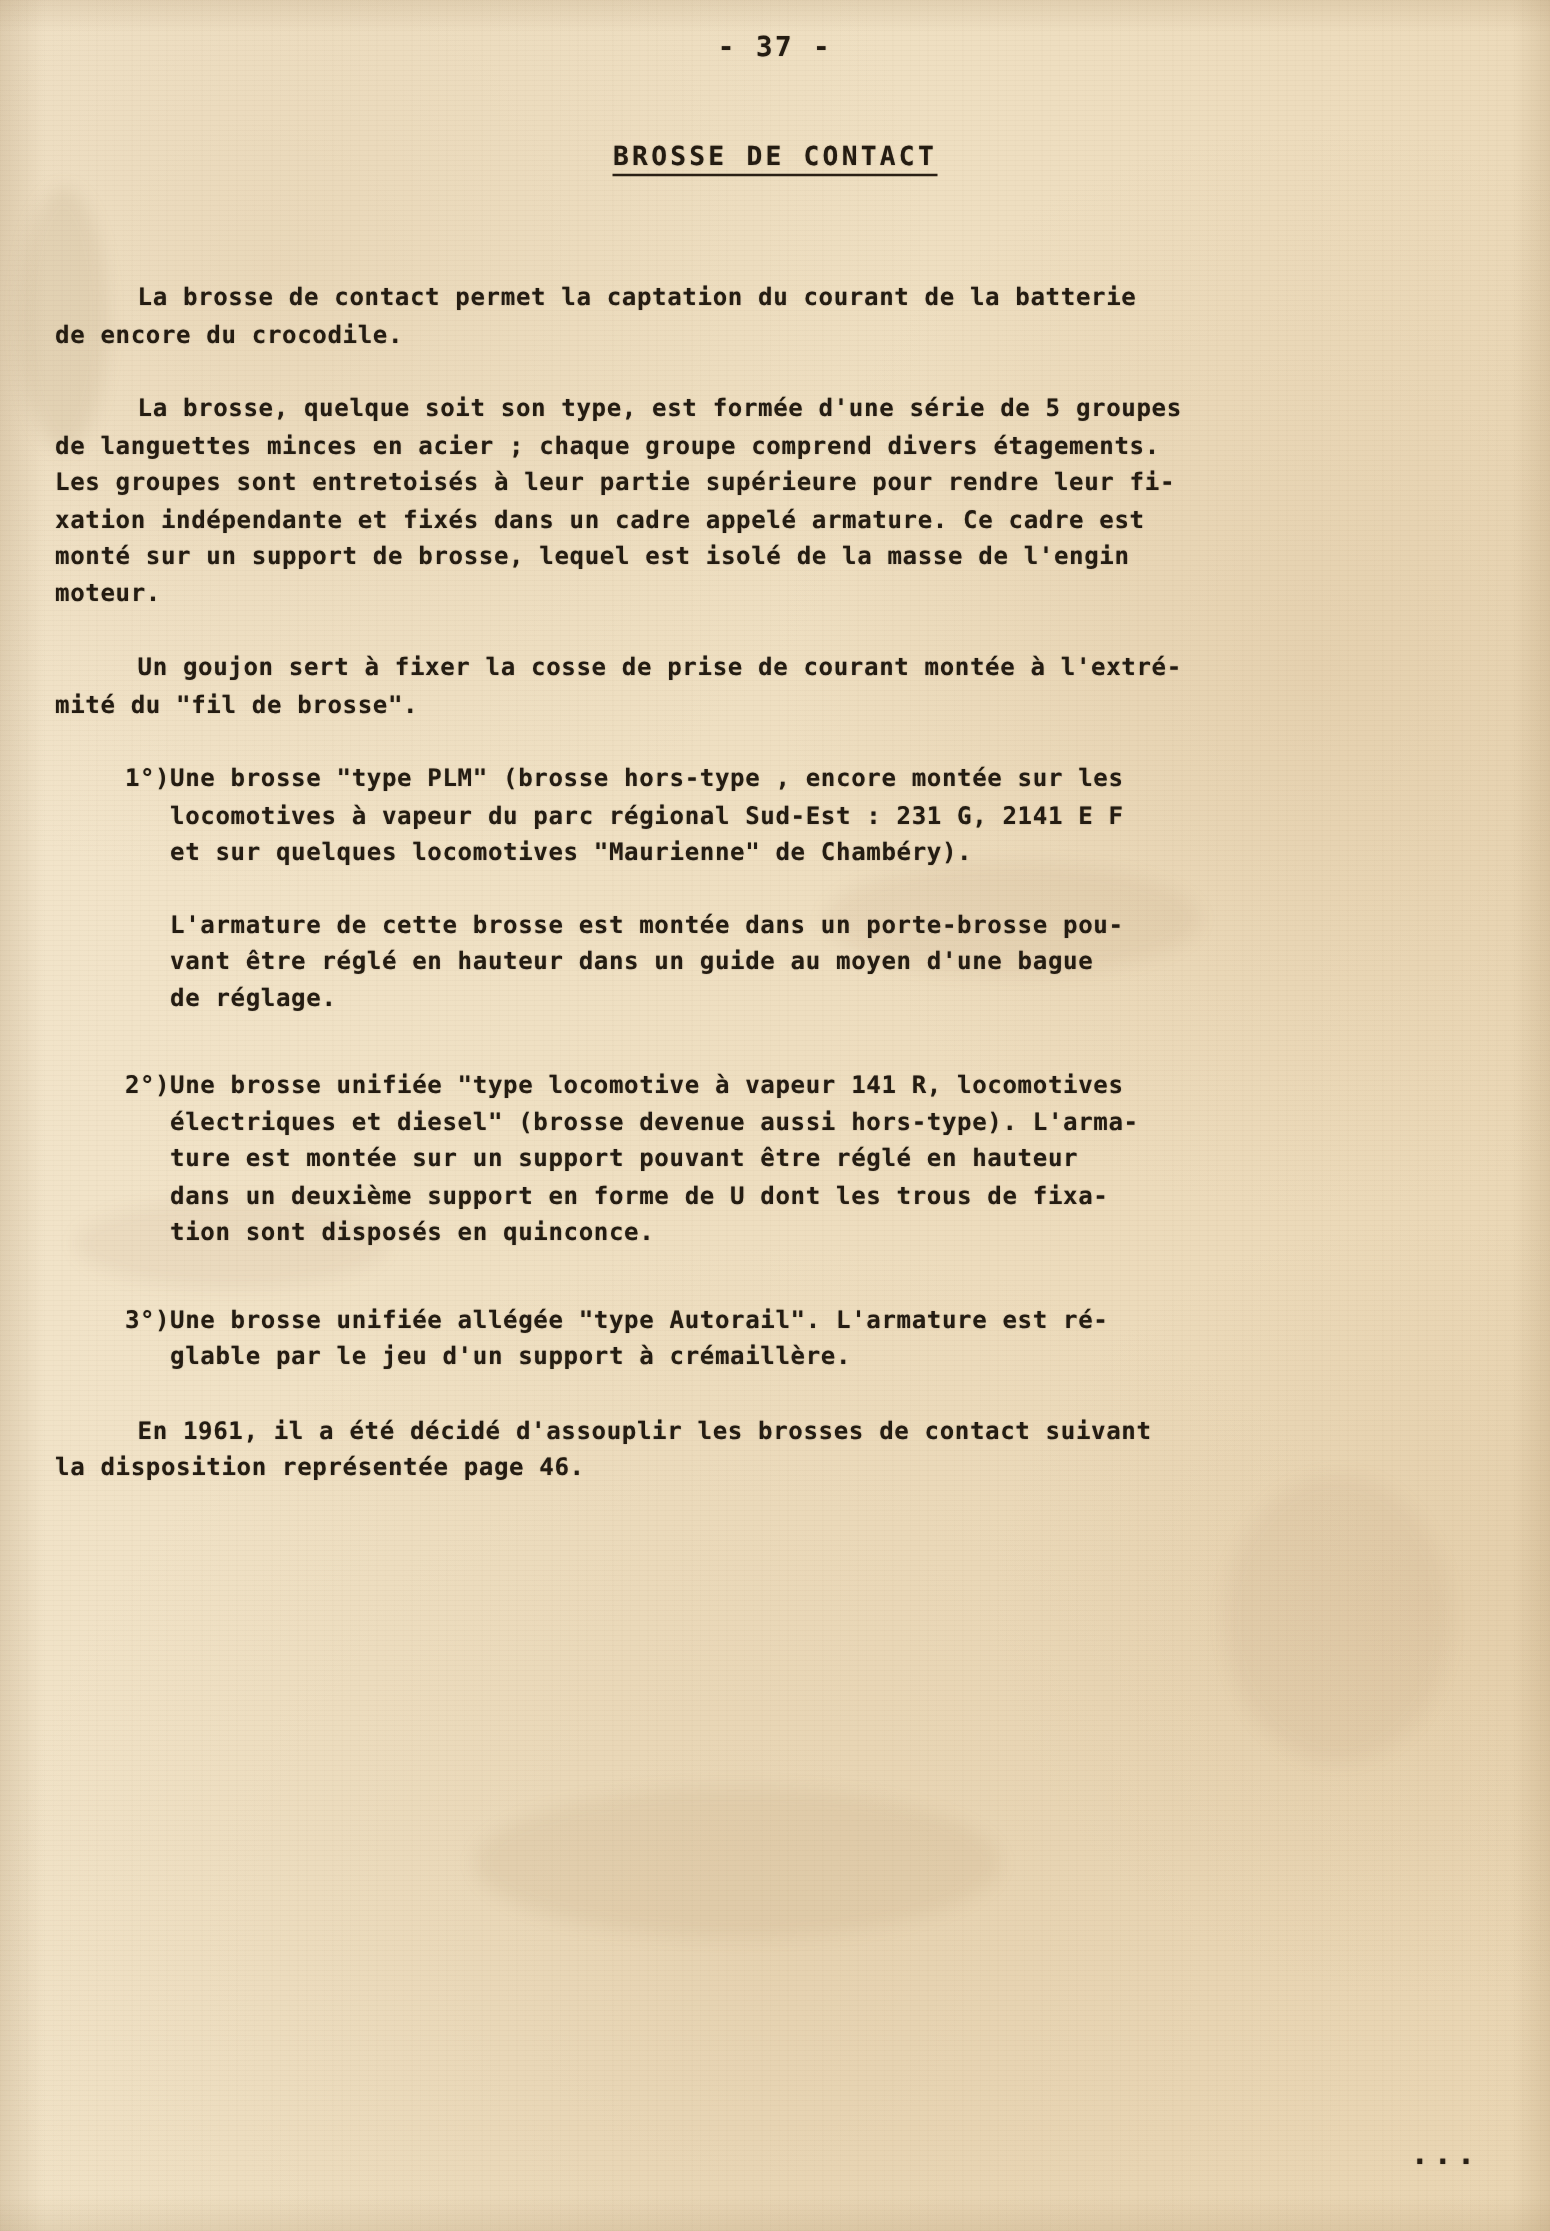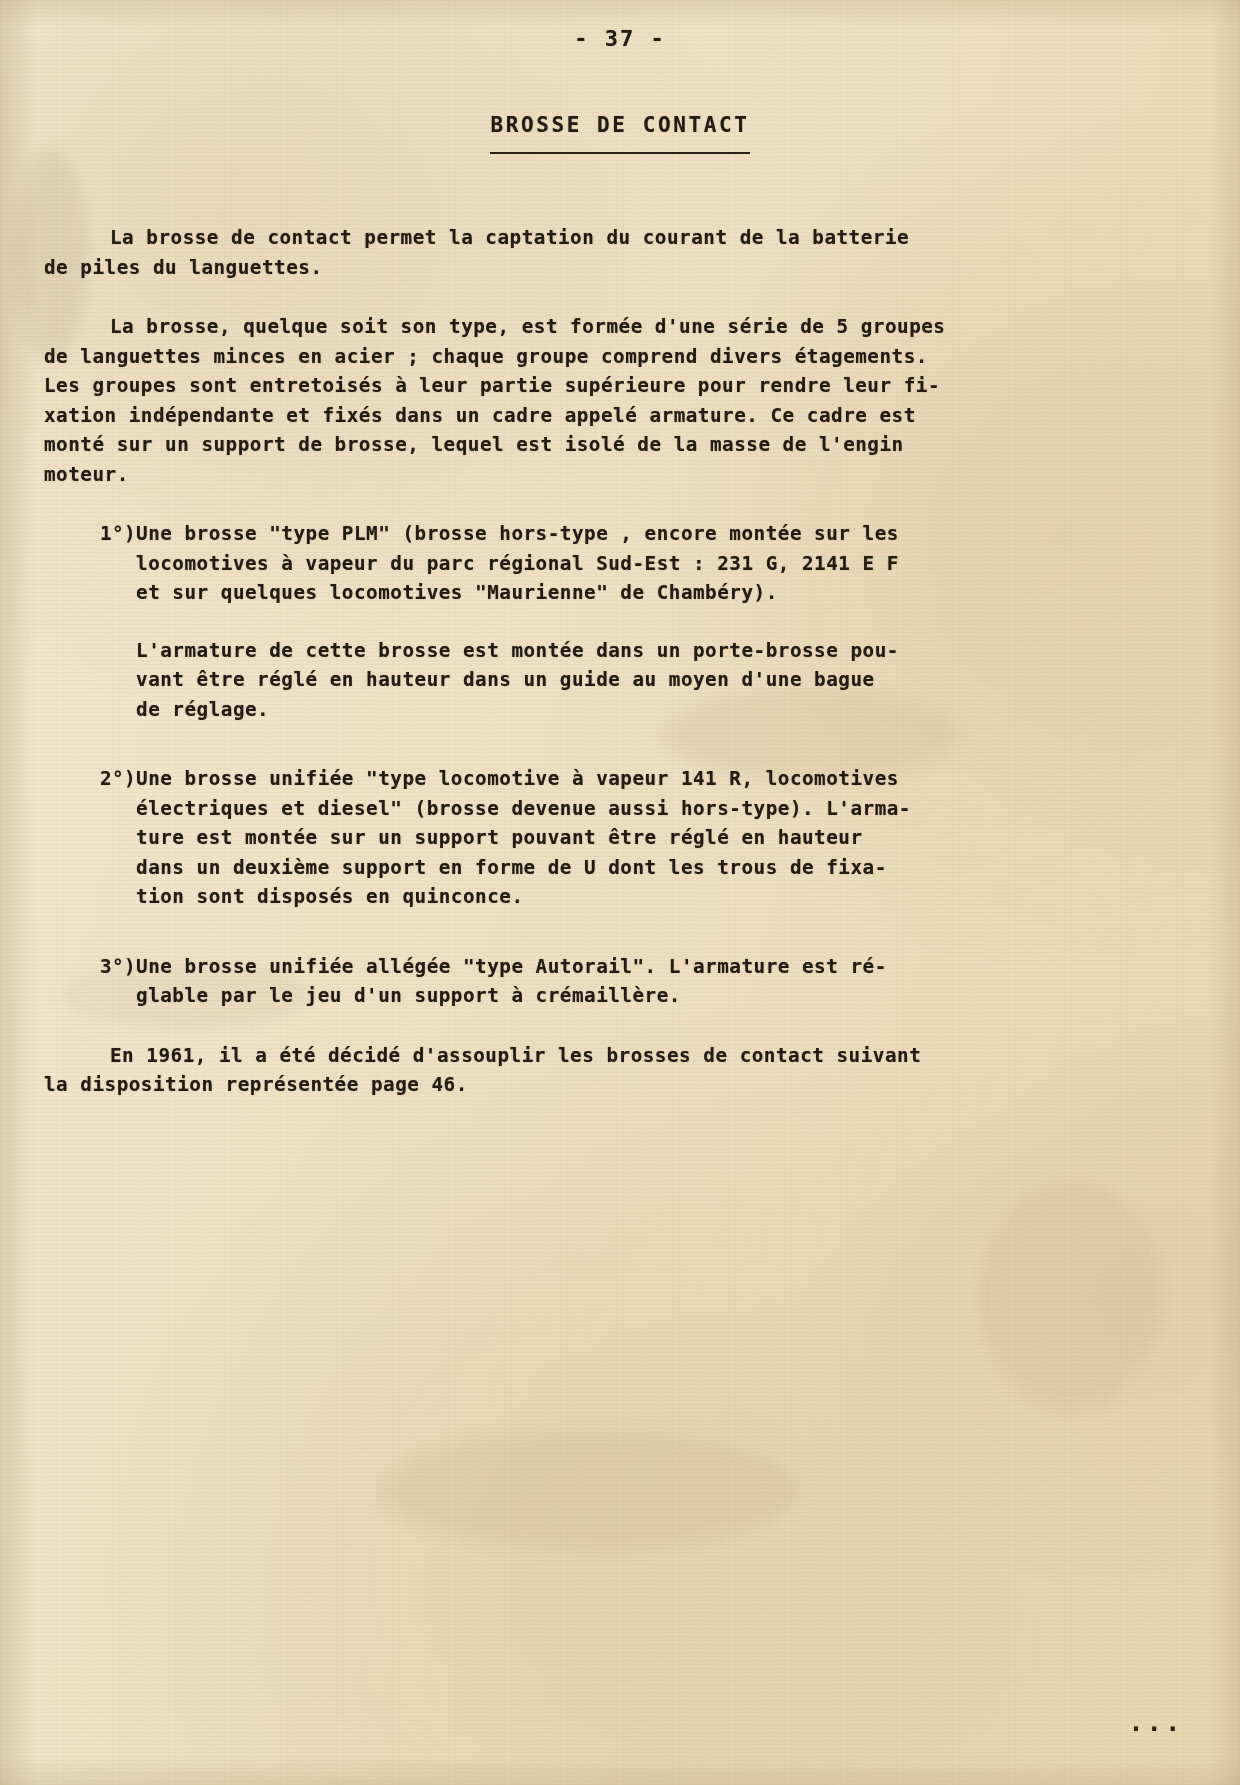--- a/index.html
+++ b/index.html
@@ -75,21 +75,21 @@
   }
 
   .doc-title {
     margin-top: 62px;
     text-align: center;
     font-size: 21px;
     letter-spacing: 2.6px;
   }
   .doc-title span {
     border-bottom: 2px solid #2a2015;
-    padding-bottom: 15px;
+    padding-bottom: 2px;
   }
 
   .body-block {
     margin-top: 86px;
   }
 
   p.para {
     margin: 0 0 30px 0;
     font-size: 19.3px;
     line-height: 29.5px;
@@ -174,29 +174,31 @@
 
   <div class="content">
 
     <div class="folio tw">- 37 -</div>
 
     <div class="doc-title tw"><span>BROSSE DE CONTACT</span></div>
 
     <div class="body-block">
 
       <p class="para tw"><span class="ind"></span><span>La brosse de contact permet la captation du courant de la batterie
-de piles du languettes.</span></p>
+de encore du crocodile.</span></p>
 
       <p class="para tw"><span class="ind"></span><span>La brosse, quelque soit son type, est formée d'une série de 5 groupes
 de languettes minces en acier ; chaque groupe comprend divers étagements.
 Les groupes sont entretoisés à leur partie supérieure pour rendre leur fi-
 xation indépendante et fixés dans un cadre appelé armature. Ce cadre est
 monté sur un support de brosse, lequel est isolé de la masse de l'engin
 moteur.</span></p>
 
+      <p class="para tw"><span class="ind"></span><span>Un goujon sert à fixer la cosse de prise de courant montée à l'extré-
+mité du "fil de brosse".</span></p>
 
 
       <div class="list">
 
         <div class="item">
           <div class="item-num tw">1°)</div>
           <div class="item-body">
             <p class="tw">Une brosse "type PLM" (brosse hors-type , encore montée sur les
 locomotives à vapeur du parc régional Sud-Est : 231 G, 2141 E F
 et sur quelques locomotives "Maurienne" de Chambéry).</p>

